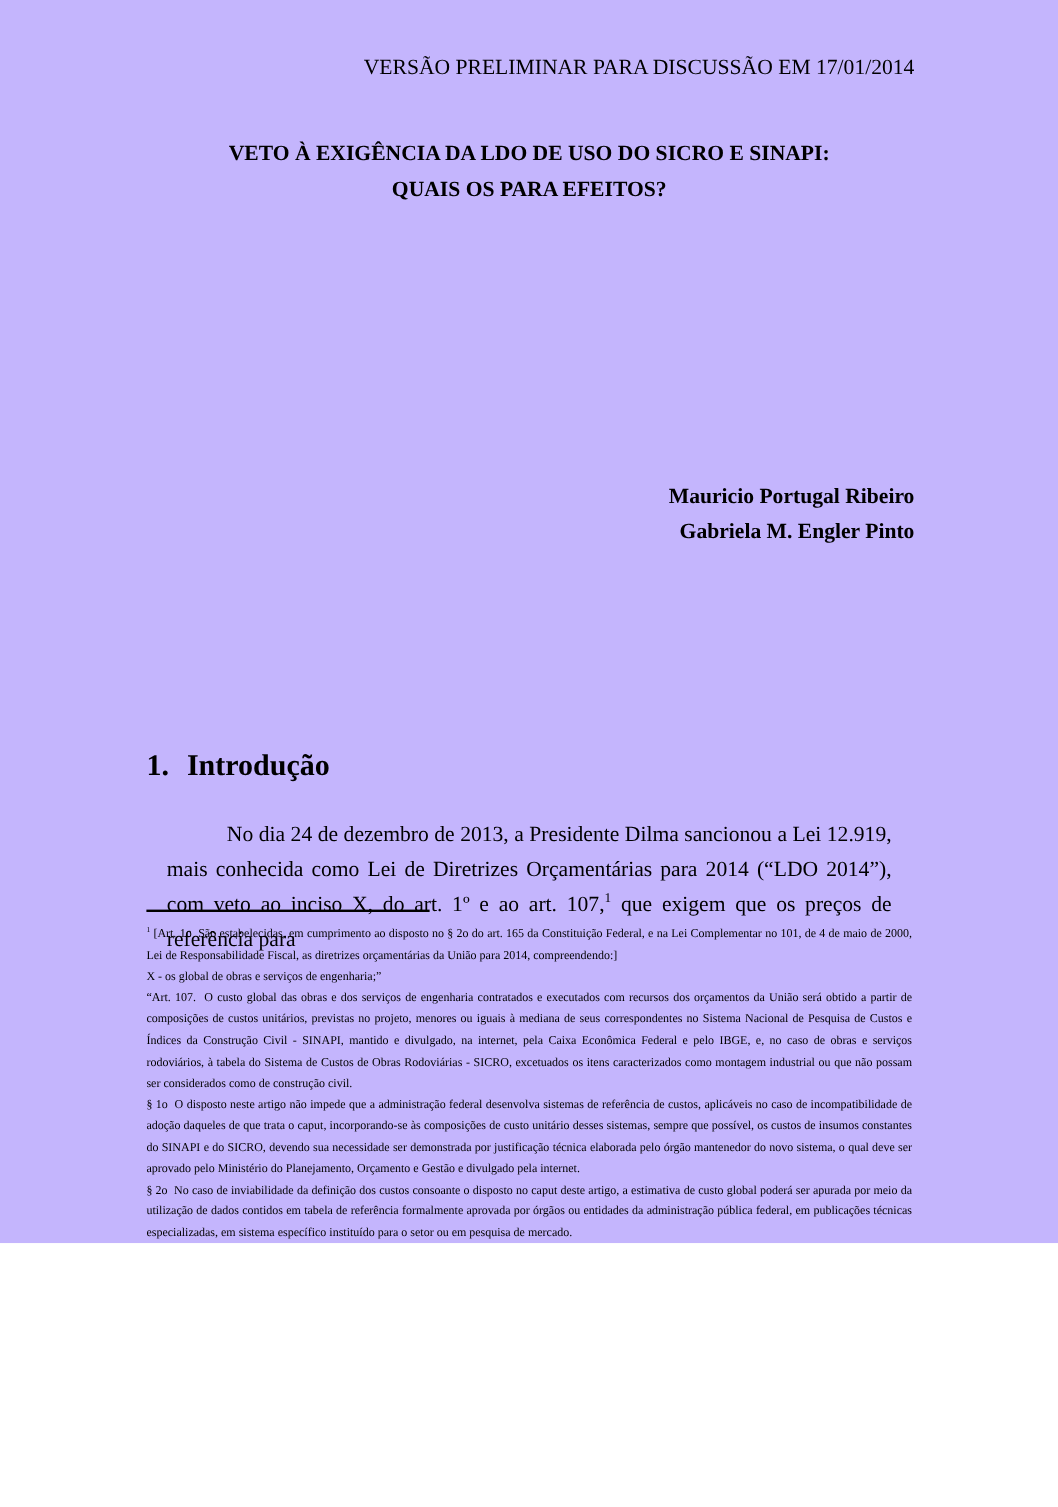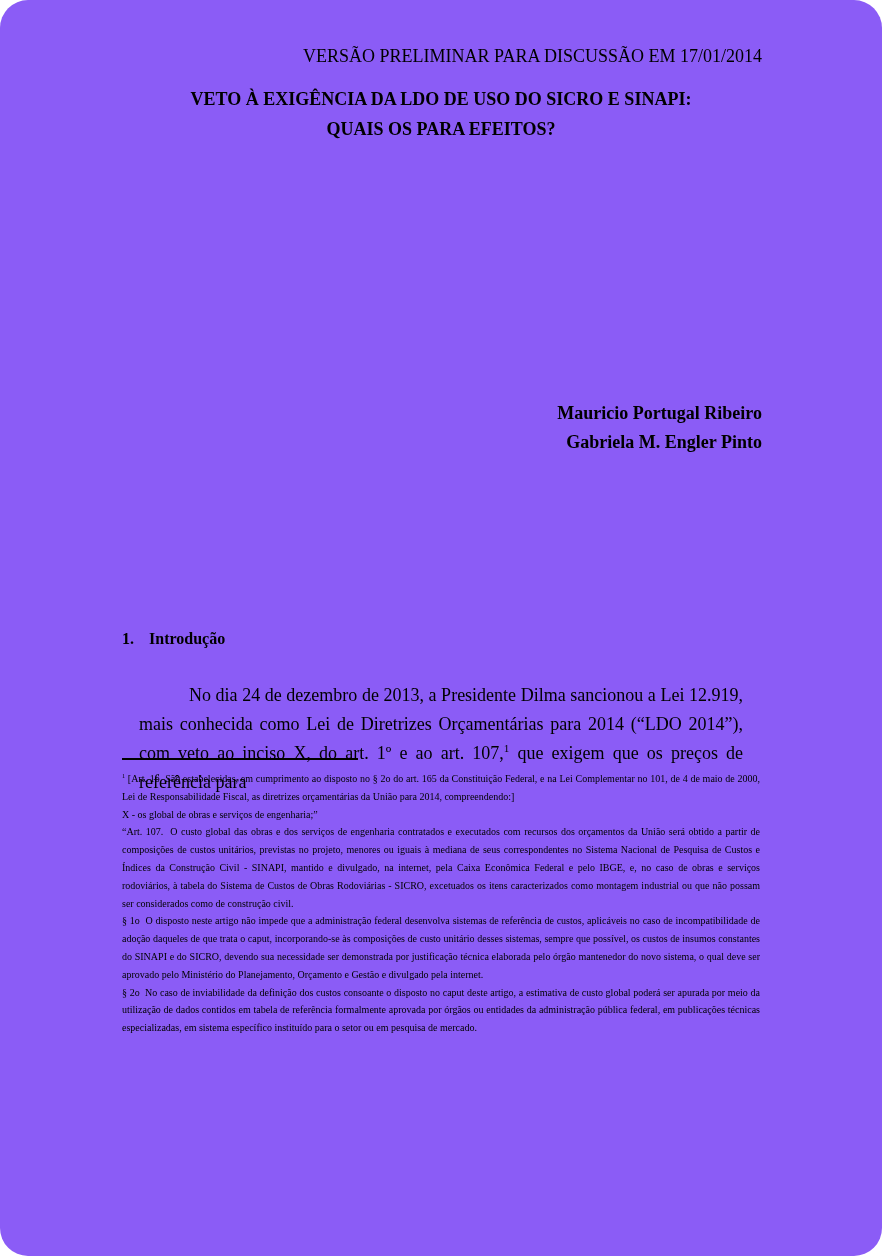--- a/index.html
+++ b/index.html
@@ -1,54 +1,53 @@
 <!DOCTYPE html>
 <html lang="pt-BR"><head>
 <meta charset="utf-8">
 <style>
   html, body { margin: 0; padding: 0; background: #ffffff; }
   .page {
     position: relative;
     width: 882px;
-    height: 1256px;
-    background: #8b5cf6;
+    height: 1036px;
+    background: #c4b5fd;
     color: #000000;
     font-family: "Liberation Serif", "DejaVu Serif", serif;
     overflow: hidden;
-    border-radius: 28px;
   }
   .version-header {
     position: absolute;
     top: 45px; left: 122px; right: 120px;
     text-align: right;
     font-size: 18px;
     line-height: 22px;
     white-space: nowrap;
   }
   .doc-title {
     position: absolute;
-    top: 84px; left: 122px; right: 122px;
+    top: 112px; left: 122px; right: 122px;
     text-align: center;
     font-weight: bold;
     font-size: 18px;
     line-height: 30px;
   }
   .authors {
     position: absolute;
     top: 399px; left: 122px; right: 120px;
     text-align: right;
     font-weight: bold;
     font-size: 18px;
     line-height: 29px;
   }
   .section-heading {
     position: absolute;
     top: 627px; left: 122px;
     font-weight: bold;
-    font-size: 16px;
+    font-size: 25px;
     line-height: 24px;
   }
   .section-heading .num { display: inline-block; margin-right: 15px; }
   .intro-paragraph {
     position: absolute;
     top: 664px; left: 122px; right: 122px;
     margin: 17px;
     font-size: 18px;
     line-height: 29px;
     text-align: justify;

